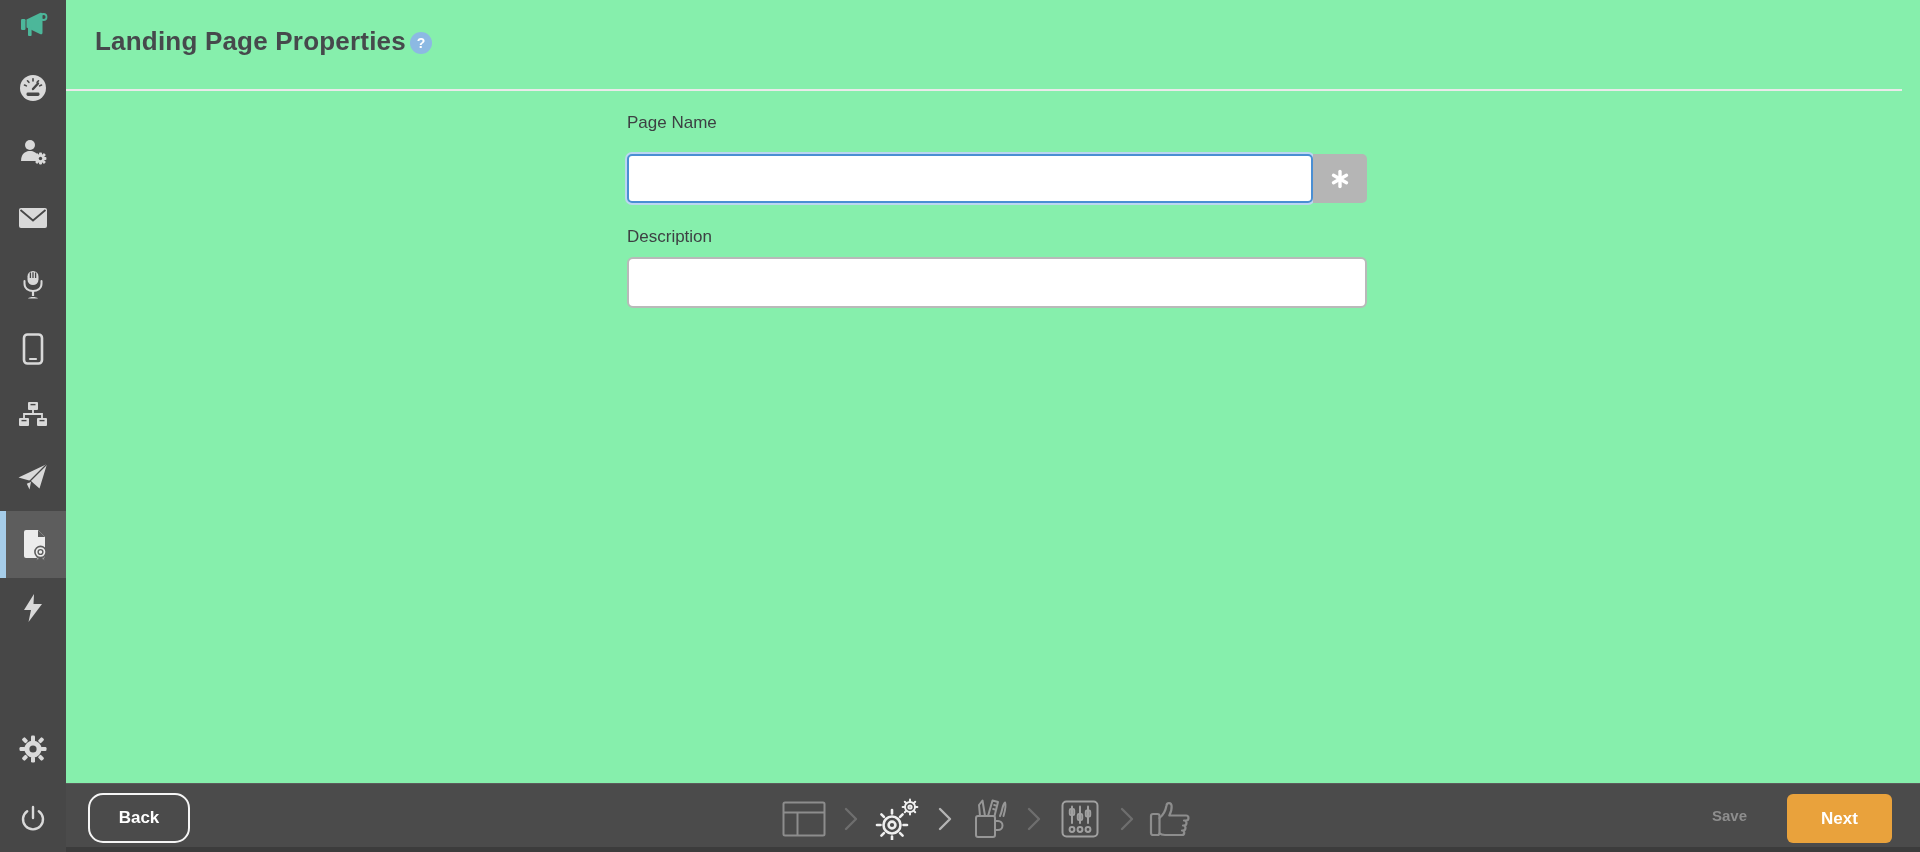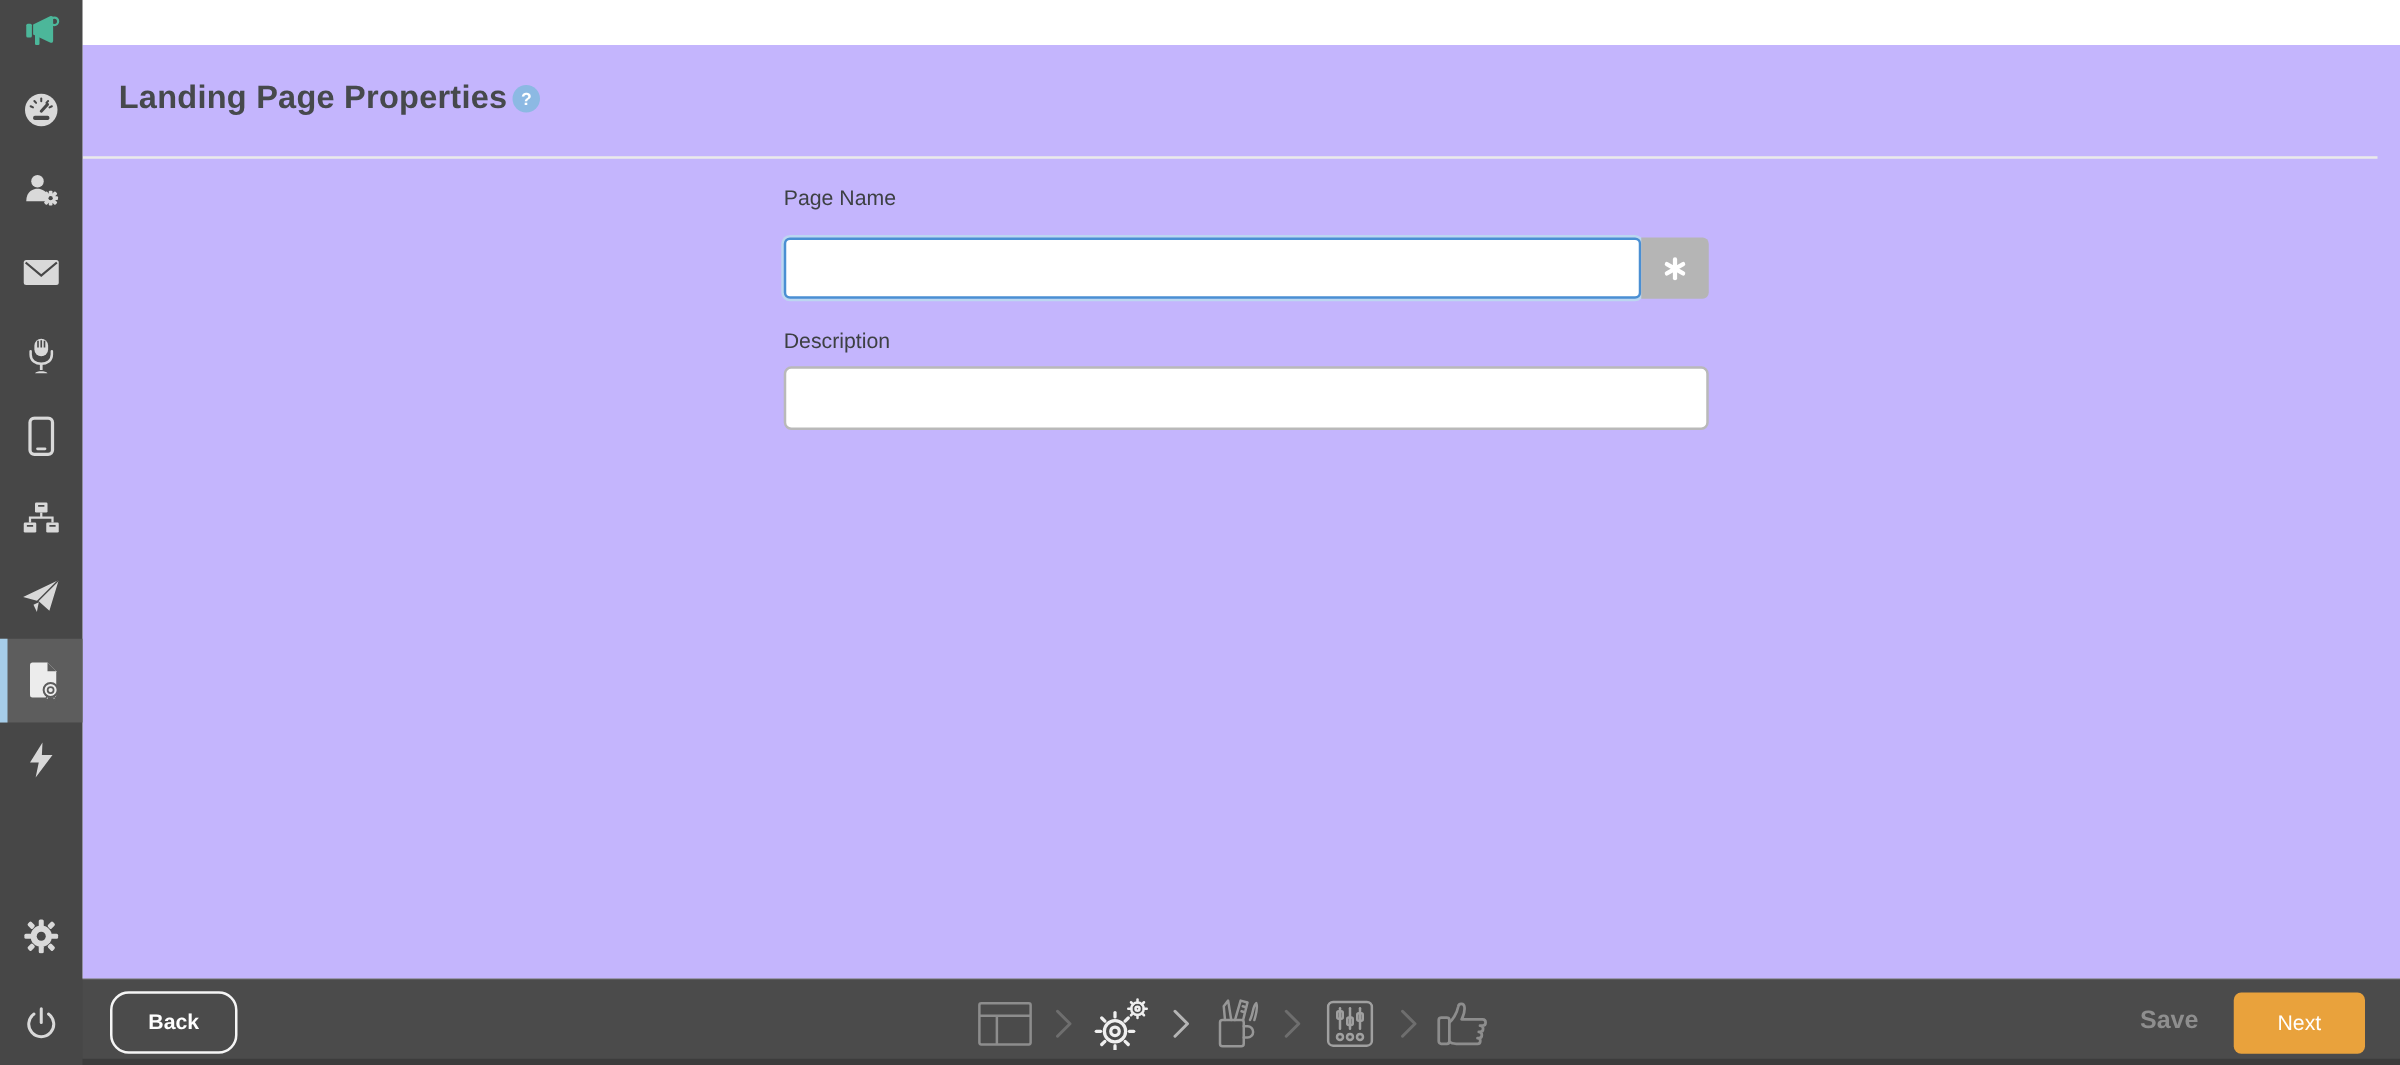--- a/index.html
+++ b/index.html
@@ -3,21 +3,21 @@
 <meta charset="utf-8">
 <style>
   html,body{margin:0;padding:0;background:#ffffff;}
   *{box-sizing:border-box;}
   .app{
     position:relative;width:1920px;height:852px;overflow:hidden;
     font-family:"Liberation Sans", sans-serif;background:#ffffff;
   }
 
   
-  .main{position:absolute;left:66px;top:0;right:0;bottom:69px;background:#c4b5fd;margin-top:36px;}
+  .main{position:absolute;left:66px;top:0;right:0;bottom:69px;background:#86efac;}
   .page-title{
     position:absolute;left:29px;top:26px;
     font-size:26px;font-weight:700;color:#46494c;letter-spacing:.2px;
   }
   .help-badge{
     position:absolute;left:344px;top:32px;width:22px;height:22px;border-radius:50%;
     background:#8cb9e3;color:#fff;font-size:14px;font-weight:700;
     display:flex;align-items:center;justify-content:center;cursor:pointer;
   }
   .divider{position:absolute;left:0;top:89px;width:1836px;height:2px;background:#eaeaea;}
@@ -53,26 +53,26 @@
   .footer::after{content:"";position:absolute;left:0;right:0;bottom:0;height:5px;background:#3c3c3c;}
   .back-btn{
     position:absolute;left:88px;top:9px;width:102px;height:50px;
     background:transparent;border:2px solid #f5f5f5;border-radius:15px;
     color:#ffffff;font-size:17px;font-weight:700;cursor:pointer;
     font-family:"Liberation Sans",sans-serif;
   }
   .step{position:absolute;top:35px;transform:translate(-50%,-50%);}
   .save-link{
     position:absolute;left:1712px;top:0;height:64px;line-height:64px;
-    color:#8e8e8e;font-size:20px;font-weight:700;cursor:default;
+    color:#8e8e8e;font-size:15px;font-weight:700;cursor:default;
   }
   .next-btn{
     position:absolute;left:1787px;top:10px;width:105px;height:49px;
     background:#e9a23c;border:none;border-radius:6px;
-    color:#ffffff;font-size:17px;font-weight:400;cursor:pointer;
+    color:#ffffff;font-size:17px;font-weight:700;cursor:pointer;
     font-family:"Liberation Sans",sans-serif;
   }
 
   
   .sidebar{position:absolute;left:0;top:0;width:66px;height:852px;background:#474747;z-index:5;}
   .nav-item{
     position:absolute;left:0;width:66px;height:66px;
     display:flex;align-items:center;justify-content:center;cursor:pointer;
   }
   .nav-item.active{

